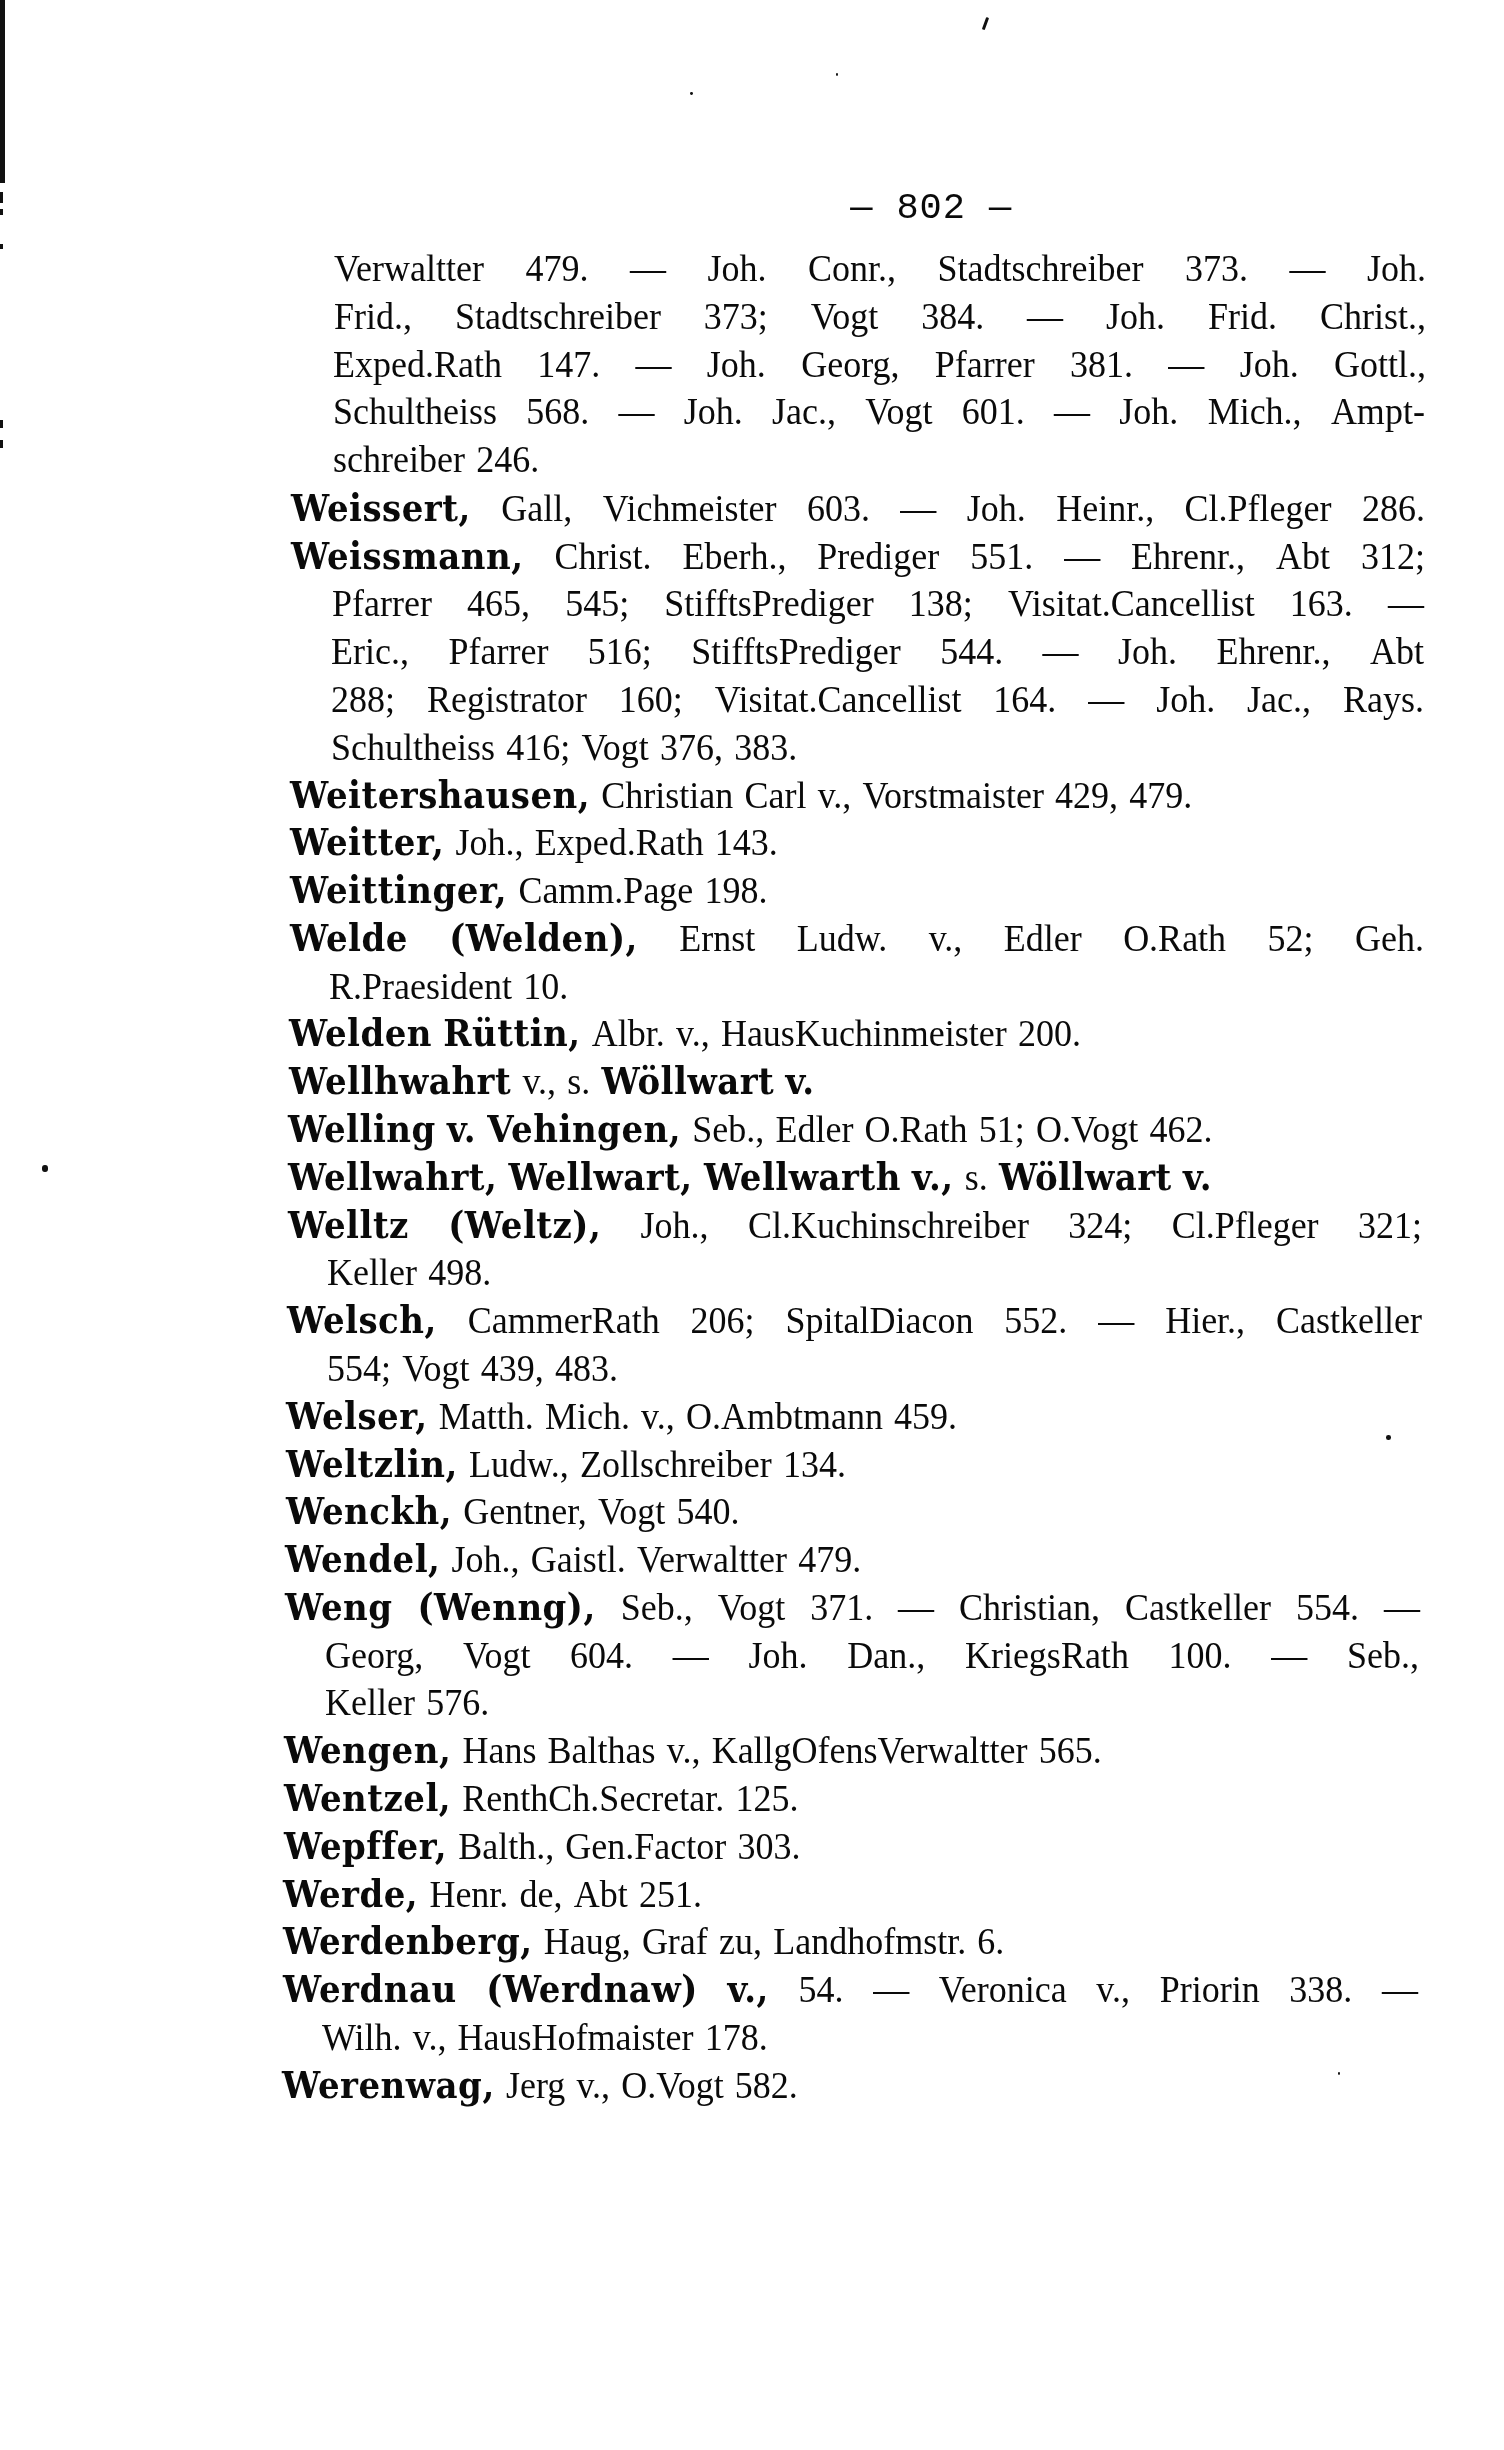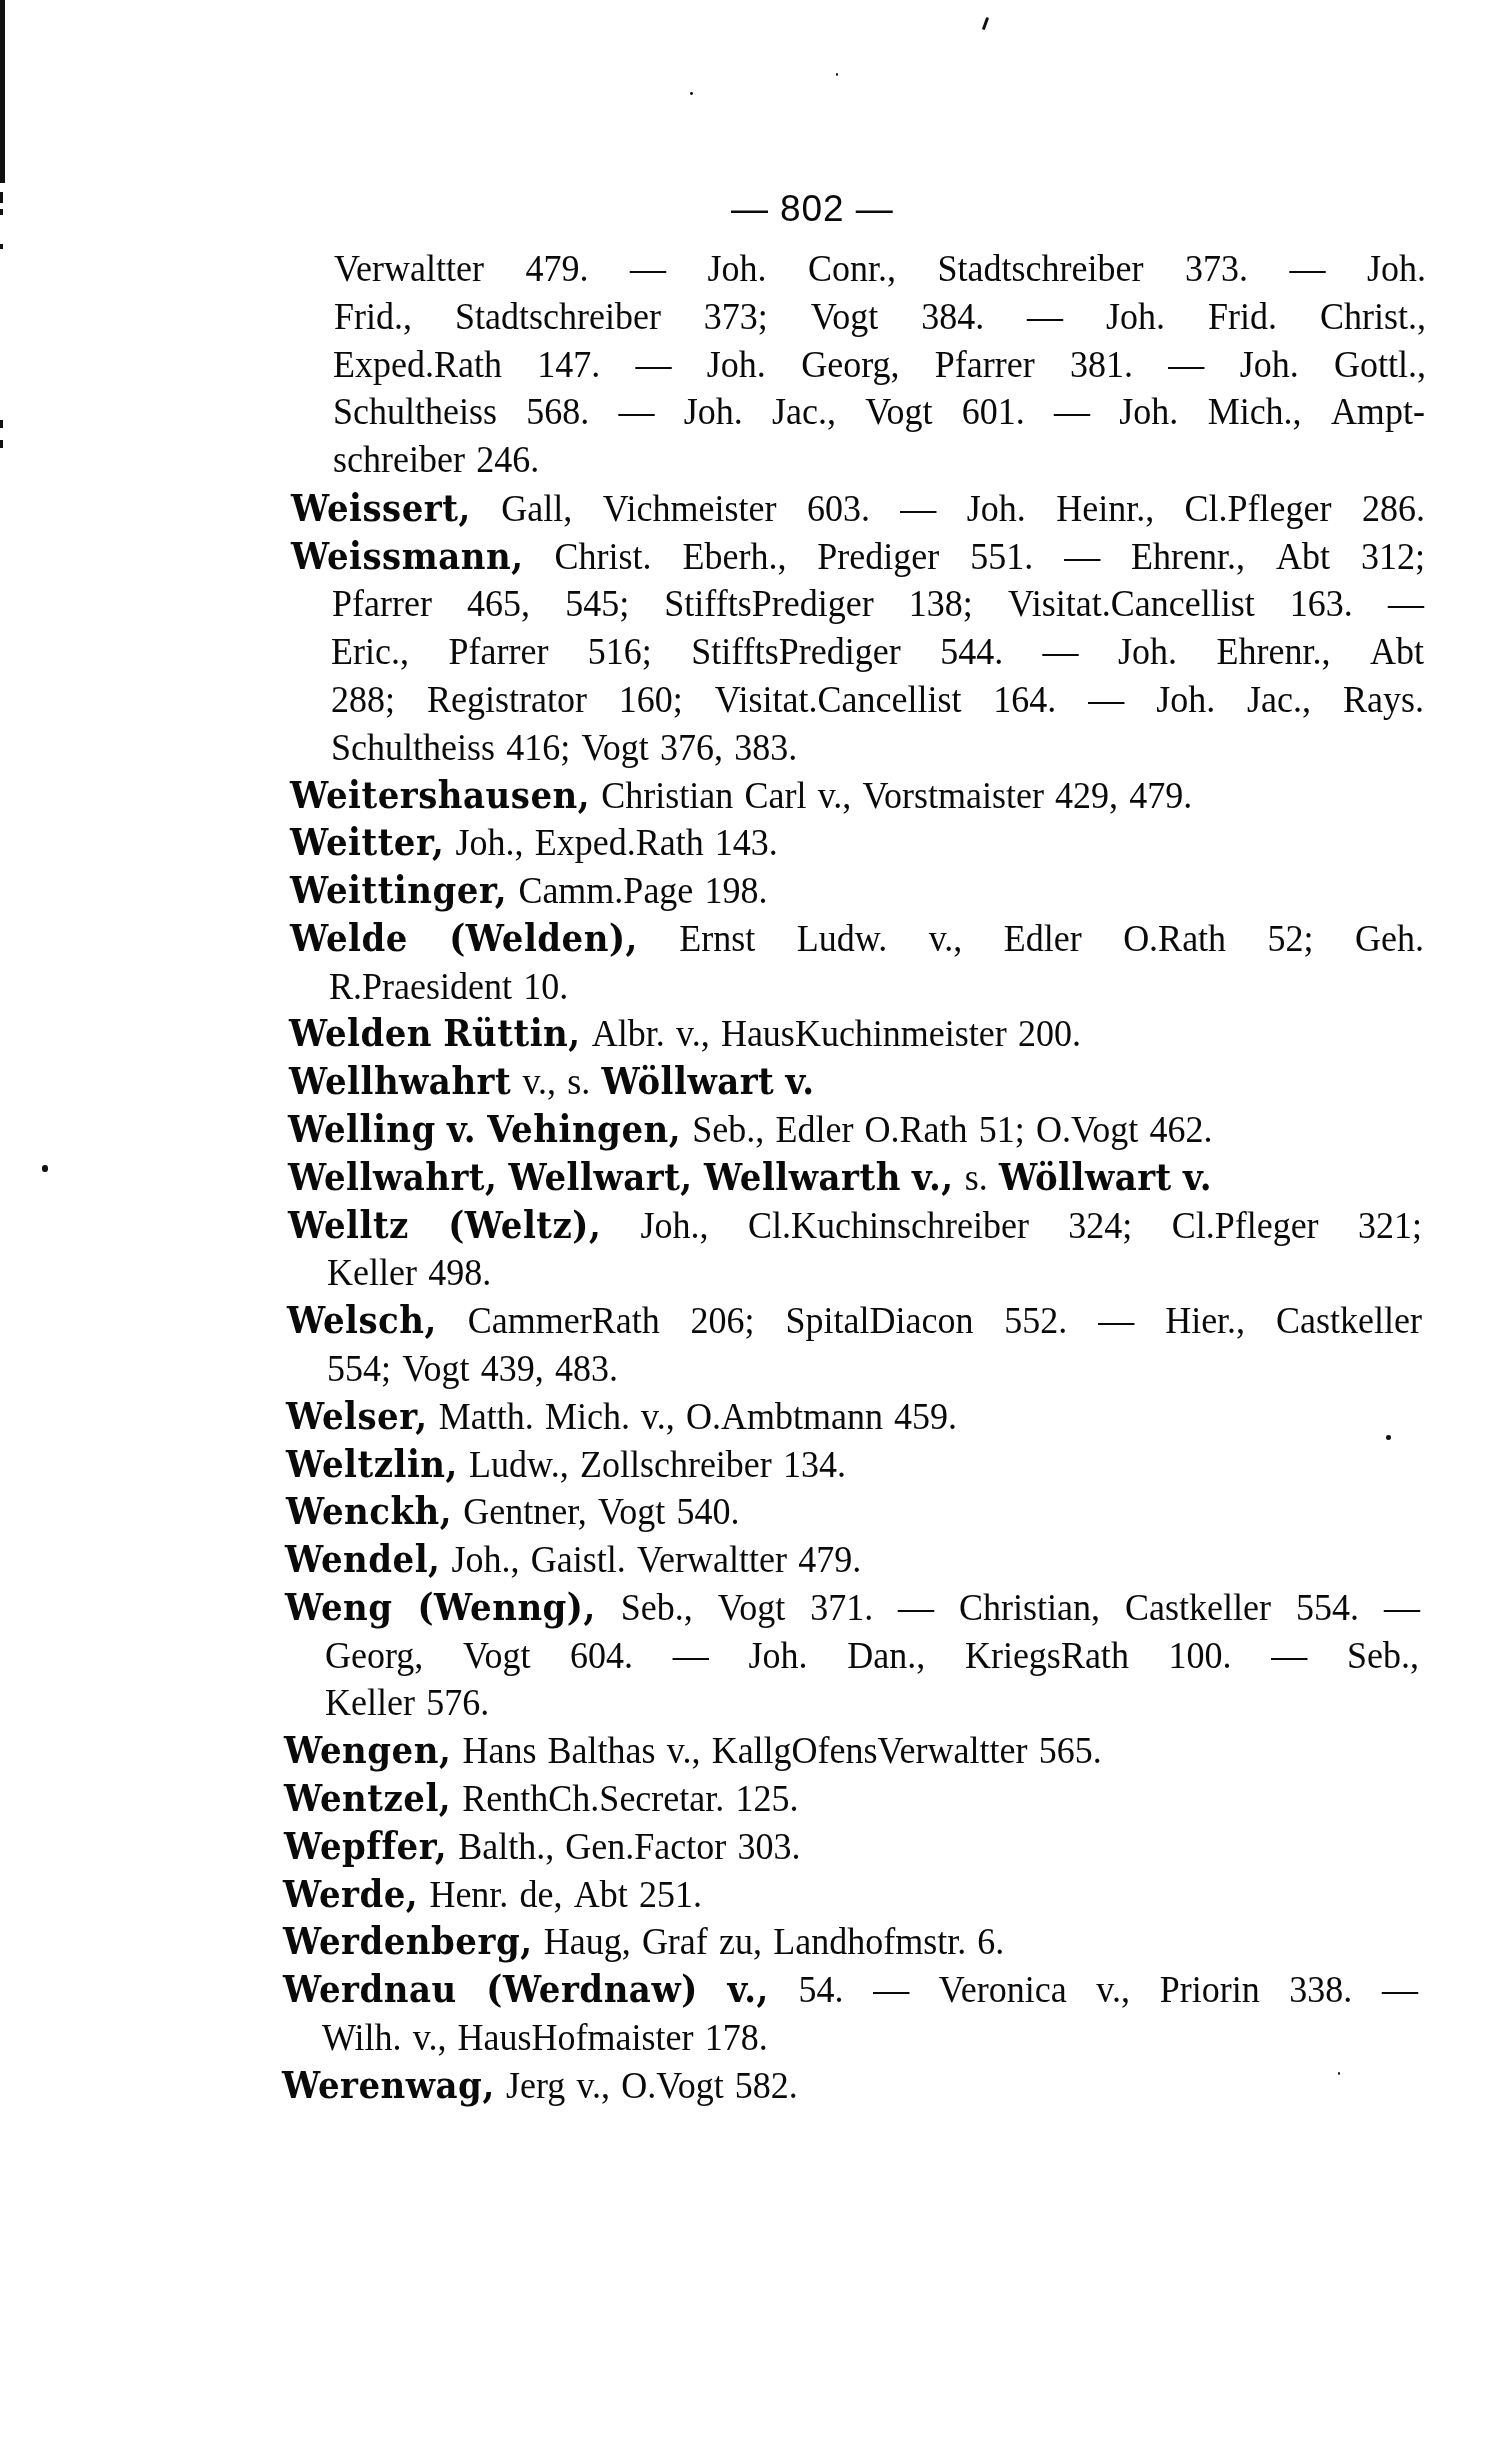--- a/index.html
+++ b/index.html
@@ -7,22 +7,22 @@
       width: 1505px; height: 2450px; position: relative; overflow: hidden;
       font-family: "DejaVu Serif", "Liberation Serif", serif;
       color: #0a0a0a;
     }
     .scan-edge {
       position: absolute; left: 0; top: 0; width: 4.7px; height: 183px; background: #111;
     }
     .edge-mark { position: absolute; left: 0; width: 2.8px; background: #111; }
     .speck { position: absolute; background: #111; border-radius: 50%; }
     .page-number {
-      position: absolute; top: 186px; left: 731px; width: 281px; text-align: left;
-      font-family: Liberation Sans, sans-serif; font-size: 37px; line-height: 45px;
+      position: absolute; top: 186px; left: 731px; width: 281px; text-align: right;
+      font-family: Liberation Mono, monospace; font-size: 37px; line-height: 45px;
       white-space: pre; letter-spacing: 0.9px;
     }
     .body-text { position: absolute; top: 245px; left: 0; width: 1505px; }
     .line {
       position: absolute; height: 47px;
       font-family: "Liberation Serif", serif; font-size: 36px; line-height: 47px;
       white-space: nowrap; display: flex; justify-content: space-between;
       transform-origin: left center; transform: scaleY(1.08);
     }
     .line.last { justify-content: flex-start; }

